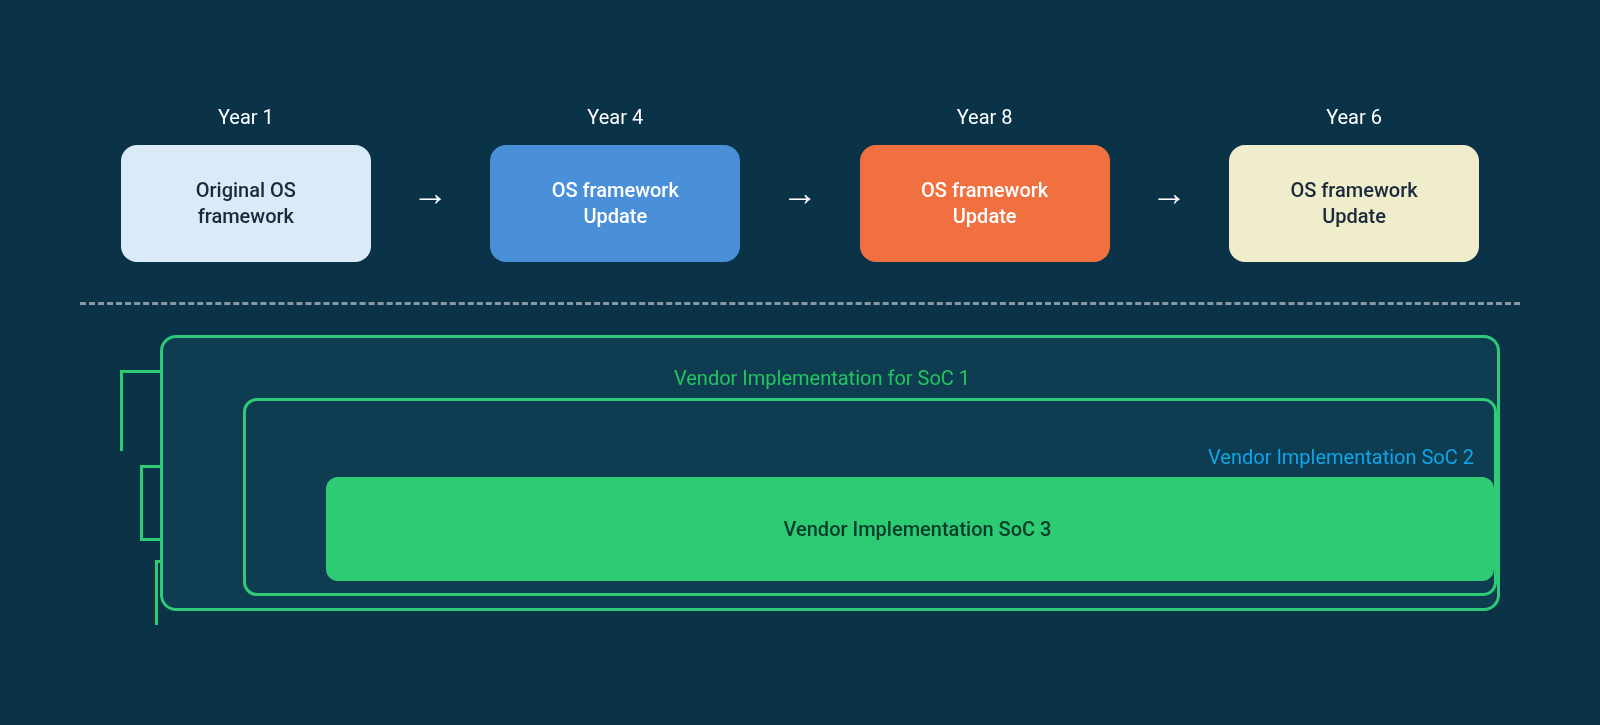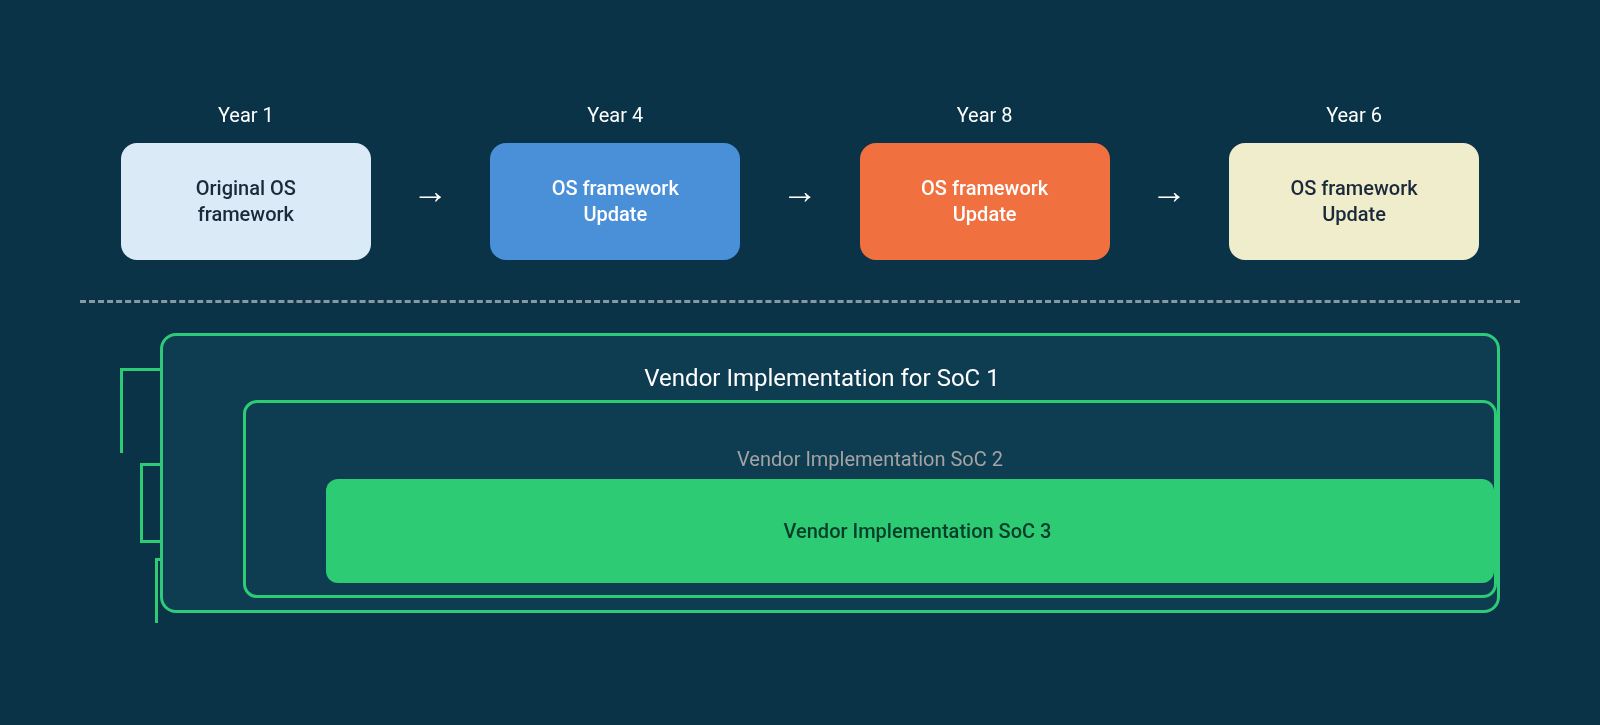--- a/index.html
+++ b/index.html
@@ -103,31 +103,31 @@
 
     .soc1-box {
       border: 3px solid #2ec97a;
       border-radius: 16px;
       background-color: #0e3d52;
       position: relative;
       z-index: 3;
     }
 
     .soc1-text-row {
-      color: #ffffff;
-      font-size: 24px;
+      color: #22c55e;
+      font-size: 20px;
       text-align: center;
       padding: 28px 36px 8px 20px;
       font-weight: 400;
     }
 
     .soc2-text-row {
-      color: #a3a3a3;
-      font-size: 20px;
-      text-align: center;
+      color: #0ea5e9;
+      font-size: 20px;
+      text-align: right;
       padding: 44px 20px 8px 20px;
       font-weight: 400;
     }
 
     .soc3-text-row {
       color: #083d2a;
       font-size: 20px;
       text-align: center;
       padding: 40px 20px;
       font-weight: 500;

